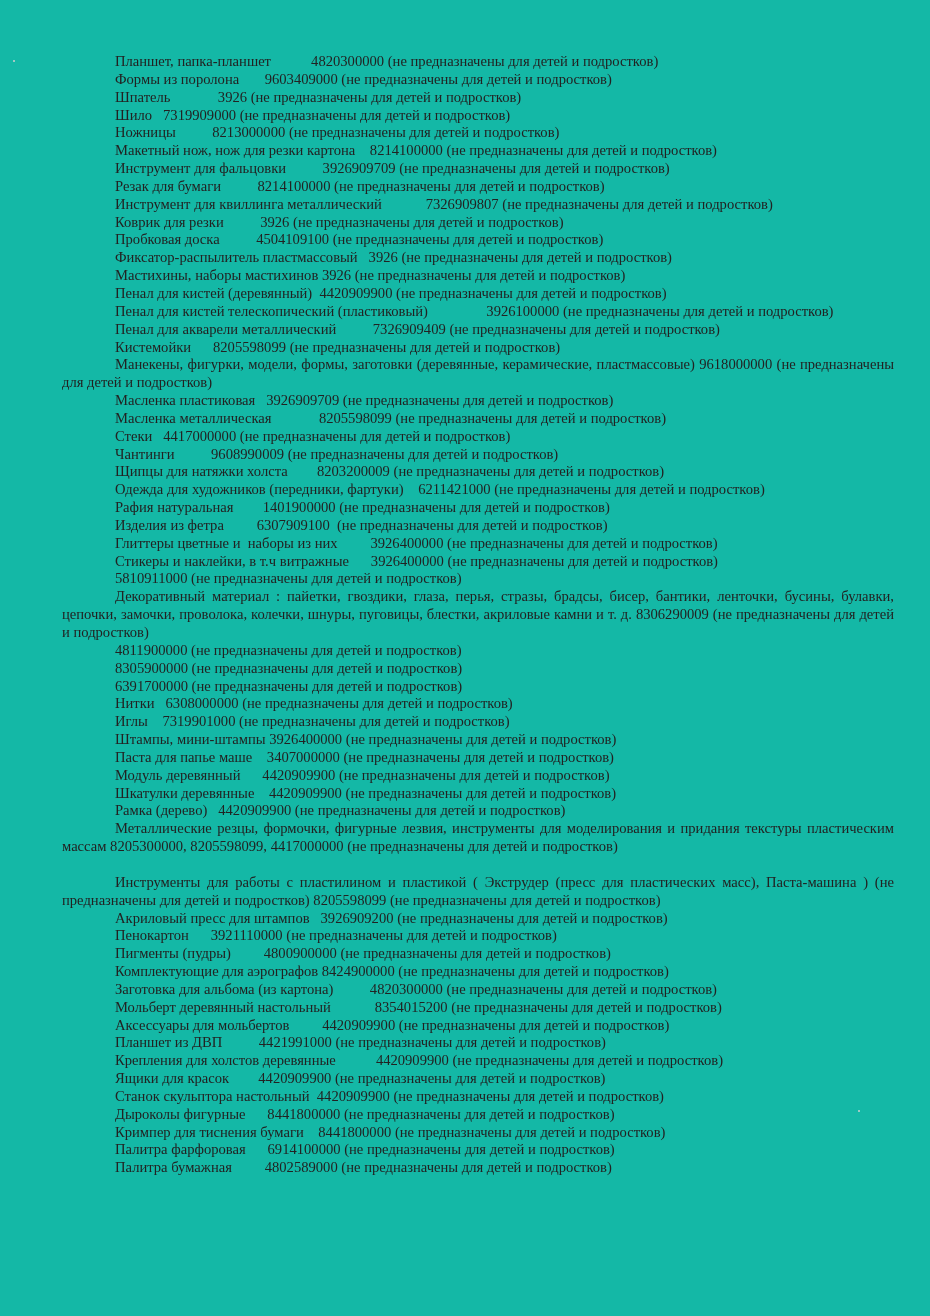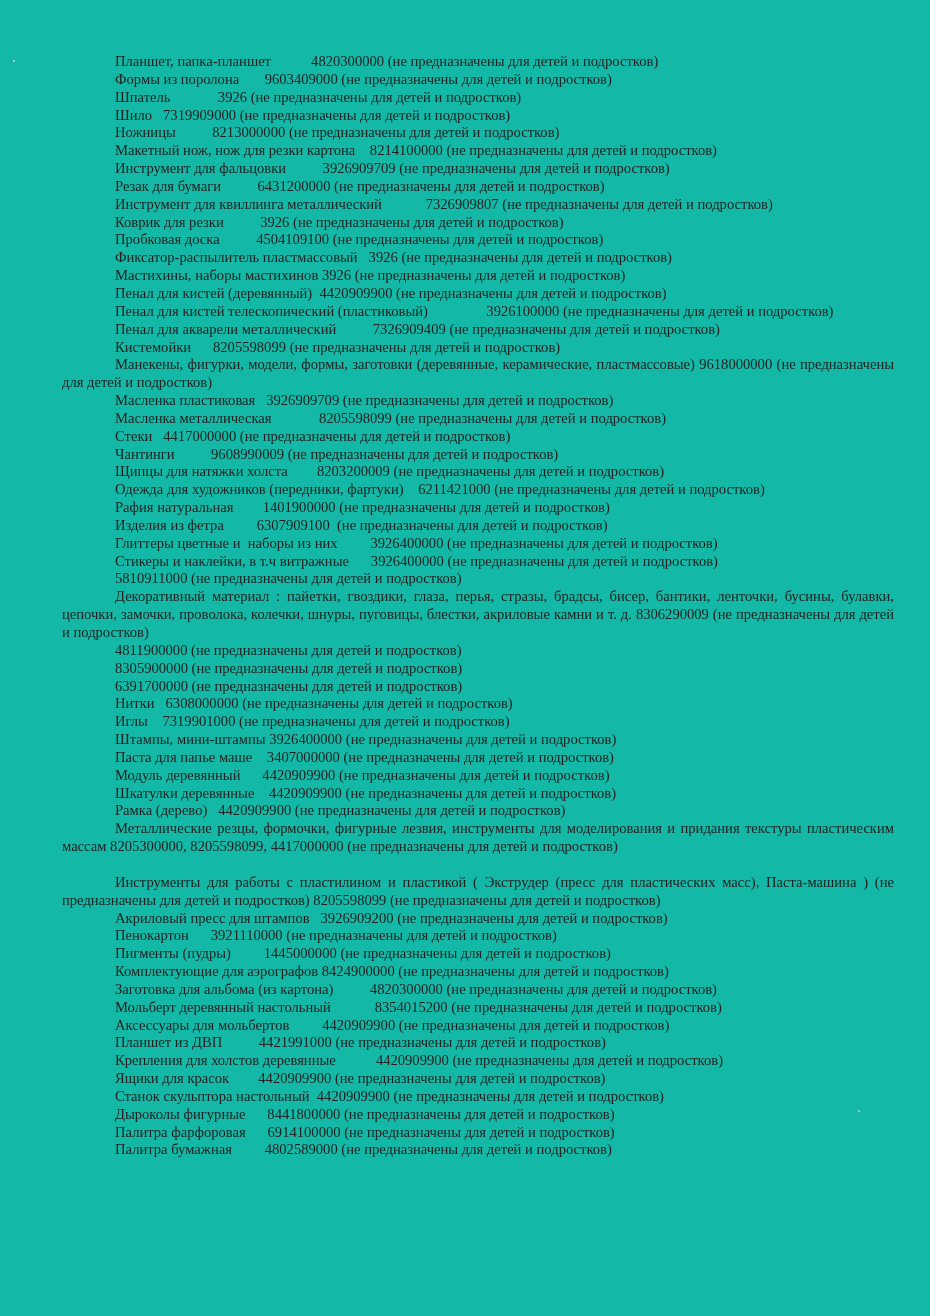--- a/index.html
+++ b/index.html
@@ -27,21 +27,21 @@
 
 <div class="page">
   <div class="content" id="content">
       <div class="p indent">Планшет, папка-планшет           4820300000 (не предназначены для детей и подростков)</div>
       <div class="p indent">Формы из поролона       9603409000 (не предназначены для детей и подростков)</div>
       <div class="p indent">Шпатель             3926 (не предназначены для детей и подростков)</div>
       <div class="p indent">Шило   7319909000 (не предназначены для детей и подростков)</div>
       <div class="p indent">Ножницы          8213000000 (не предназначены для детей и подростков)</div>
       <div class="p indent">Макетный нож, нож для резки картона    8214100000 (не предназначены для детей и подростков)</div>
       <div class="p indent">Инструмент для фальцовки          3926909709 (не предназначены для детей и подростков)</div>
-      <div class="p indent">Резак для бумаги          6431200000 (не предназначены для детей и подростков)</div>
+      <div class="p indent">Резак для бумаги          8214100000 (не предназначены для детей и подростков)</div>
       <div class="p indent">Инструмент для квиллинга металлический            7326909807 (не предназначены для детей и подростков)</div>
       <div class="p indent">Коврик для резки          3926 (не предназначены для детей и подростков)</div>
       <div class="p indent">Пробковая доска          4504109100 (не предназначены для детей и подростков)</div>
       <div class="p indent">Фиксатор-распылитель пластмассовый   3926 (не предназначены для детей и подростков)</div>
       <div class="p indent">Мастихины, наборы мастихинов 3926 (не предназначены для детей и подростков)</div>
       <div class="p indent">Пенал для кистей (деревянный)  4420909900 (не предназначены для детей и подростков)</div>
       <div class="p indent">Пенал для кистей телескопический (пластиковый)                3926100000 (не предназначены для детей и подростков)</div>
       <div class="p indent">Пенал для акварели металлический          7326909409 (не предназначены для детей и подростков)</div>
       <div class="p indent">Кистемойки      8205598099 (не предназначены для детей и подростков)</div>
       <div class="just">Манекены, фигурки, модели, формы, заготовки (деревянные, керамические, пластмассовые)           9618000000    (не предназначены для детей и подростков)</div>
@@ -65,28 +65,29 @@
       <div class="p indent">Штампы, мини-штампы 3926400000 (не предназначены для детей и подростков)</div>
       <div class="p indent">Паста для папье маше    3407000000 (не предназначены для детей и подростков)</div>
       <div class="p indent">Модуль деревянный      4420909900 (не предназначены для детей и подростков)</div>
       <div class="p indent">Шкатулки деревянные    4420909900 (не предназначены для детей и подростков)</div>
       <div class="p indent">Рамка (дерево)   4420909900 (не предназначены для детей и подростков)</div>
       <div class="just">Металлические резцы, формочки, фигурные лезвия, инструменты для моделирования и придания текстуры пластическим массам     8205300000, 8205598099, 4417000000 (не предназначены для детей и подростков)</div>
       <div class="gap"></div>
       <div class="just">Инструменты для работы с пластилином и пластикой ( Экструдер (пресс для пластических масс), Паста-машина ) (не предназначены для детей и подростков)           8205598099 (не предназначены для детей и подростков)</div>
       <div class="p indent">Акриловый пресс для штампов   3926909200 (не предназначены для детей и подростков)</div>
       <div class="p indent">Пенокартон      3921110000 (не предназначены для детей и подростков)</div>
-      <div class="p indent">Пигменты (пудры)         1445000000 (не предназначены для детей и подростков)</div>
+      <div class="p indent">Пигменты (пудры)         4800900000 (не предназначены для детей и подростков)</div>
       <div class="p indent">Комплектующие для аэрографов 8424900000 (не предназначены для детей и подростков)</div>
       <div class="p indent">Заготовка для альбома (из картона)          4820300000 (не предназначены для детей и подростков)</div>
       <div class="p indent">Мольберт деревянный настольный            8354015200 (не предназначены для детей и подростков)</div>
       <div class="p indent">Аксессуары для мольбертов         4420909900 (не предназначены для детей и подростков)</div>
       <div class="p indent">Планшет из ДВП          4421991000 (не предназначены для детей и подростков)</div>
       <div class="p indent">Крепления для холстов деревянные           4420909900 (не предназначены для детей и подростков)</div>
       <div class="p indent">Ящики для красок        4420909900 (не предназначены для детей и подростков)</div>
       <div class="p indent">Станок скульптора настольный  4420909900 (не предназначены для детей и подростков)</div>
       <div class="p indent">Дыроколы фигурные      8441800000 (не предназначены для детей и подростков)</div>
+      <div class="p indent">Кримпер для тиснения бумаги    8441800000 (не предназначены для детей и подростков)</div>
       <div class="p indent">Палитра фарфоровая      6914100000 (не предназначены для детей и подростков)</div>
       <div class="p indent">Палитра бумажная         4802589000 (не предназначены для детей и подростков)</div>
     </div>
   <span class="scan-dot" style="left:13px; top:60px;"></span>
   <span class="scan-dot" style="left:858px; top:1110px;"></span>
 </div>
 
 </body></html>

